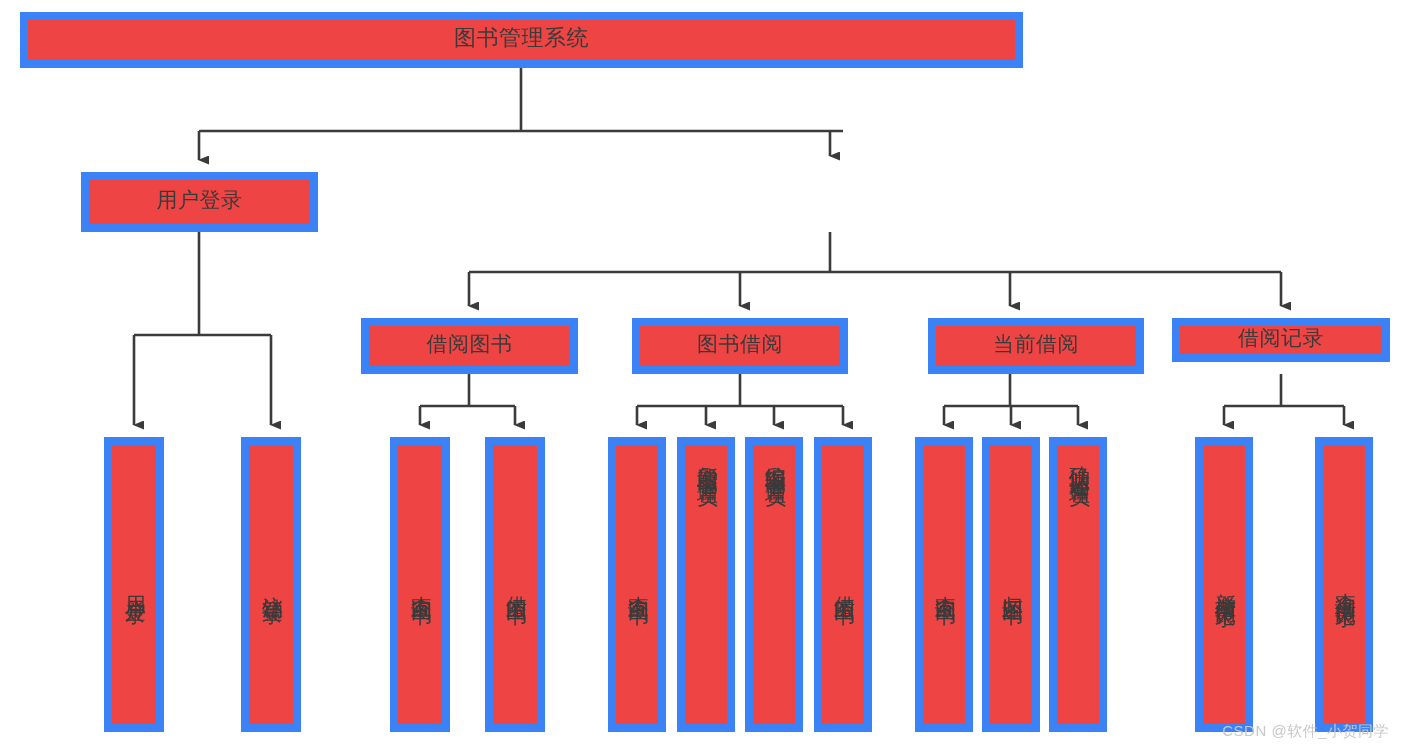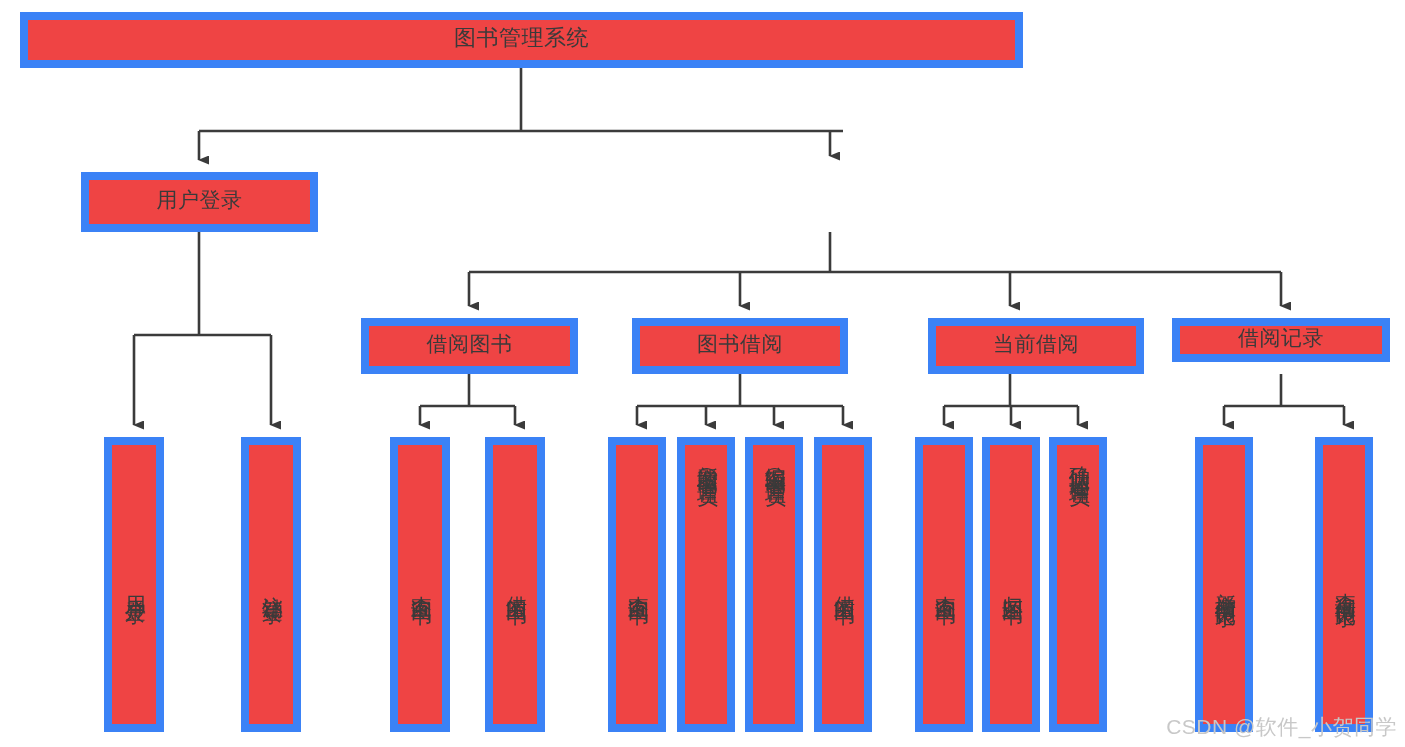--- a/index.html
+++ b/index.html
@@ -61,23 +61,23 @@
     font-size: 21px;
     letter-spacing: 3px;
     line-height: 1;
   }
   .node.vertical.centered {
     align-items: center;
     padding-top: 0;
   }
   .watermark {
     position: absolute;
-    right: 8px;
+    right: 16px;
     bottom: 6px;
-    font-size: 21px;
+    font-size: 15px;
     color: #c8c8c8;
     letter-spacing: 0.5px;
     white-space: nowrap;
     z-index: 5;
   }
 </style>
 </head>
 <body>
 
 <div id="diagram-root">

